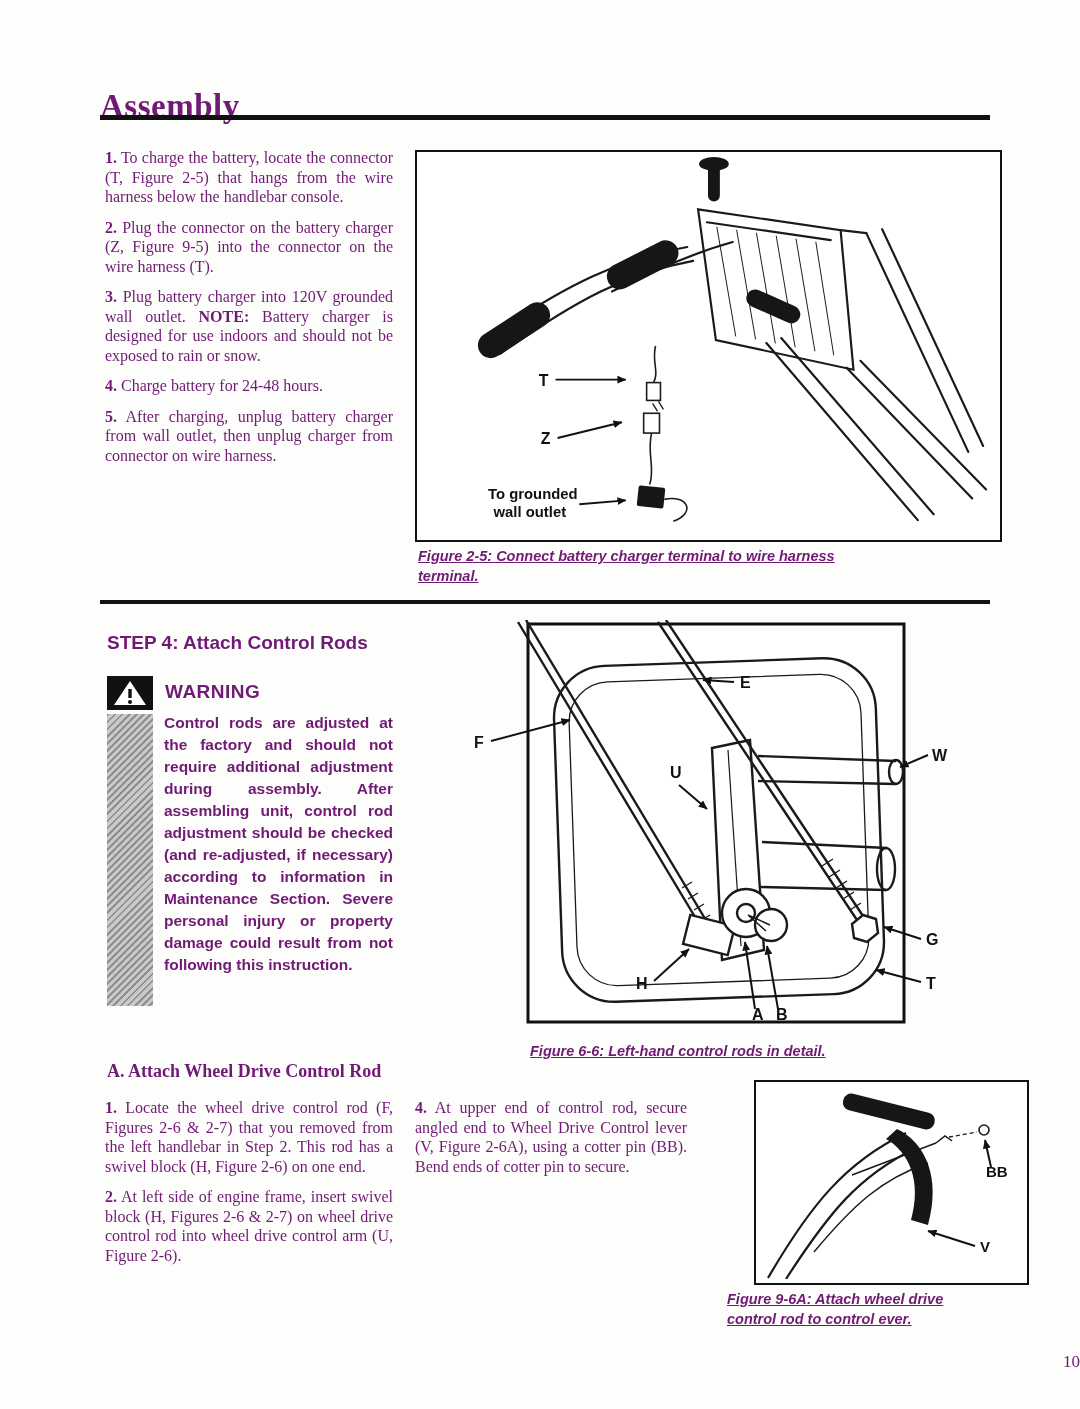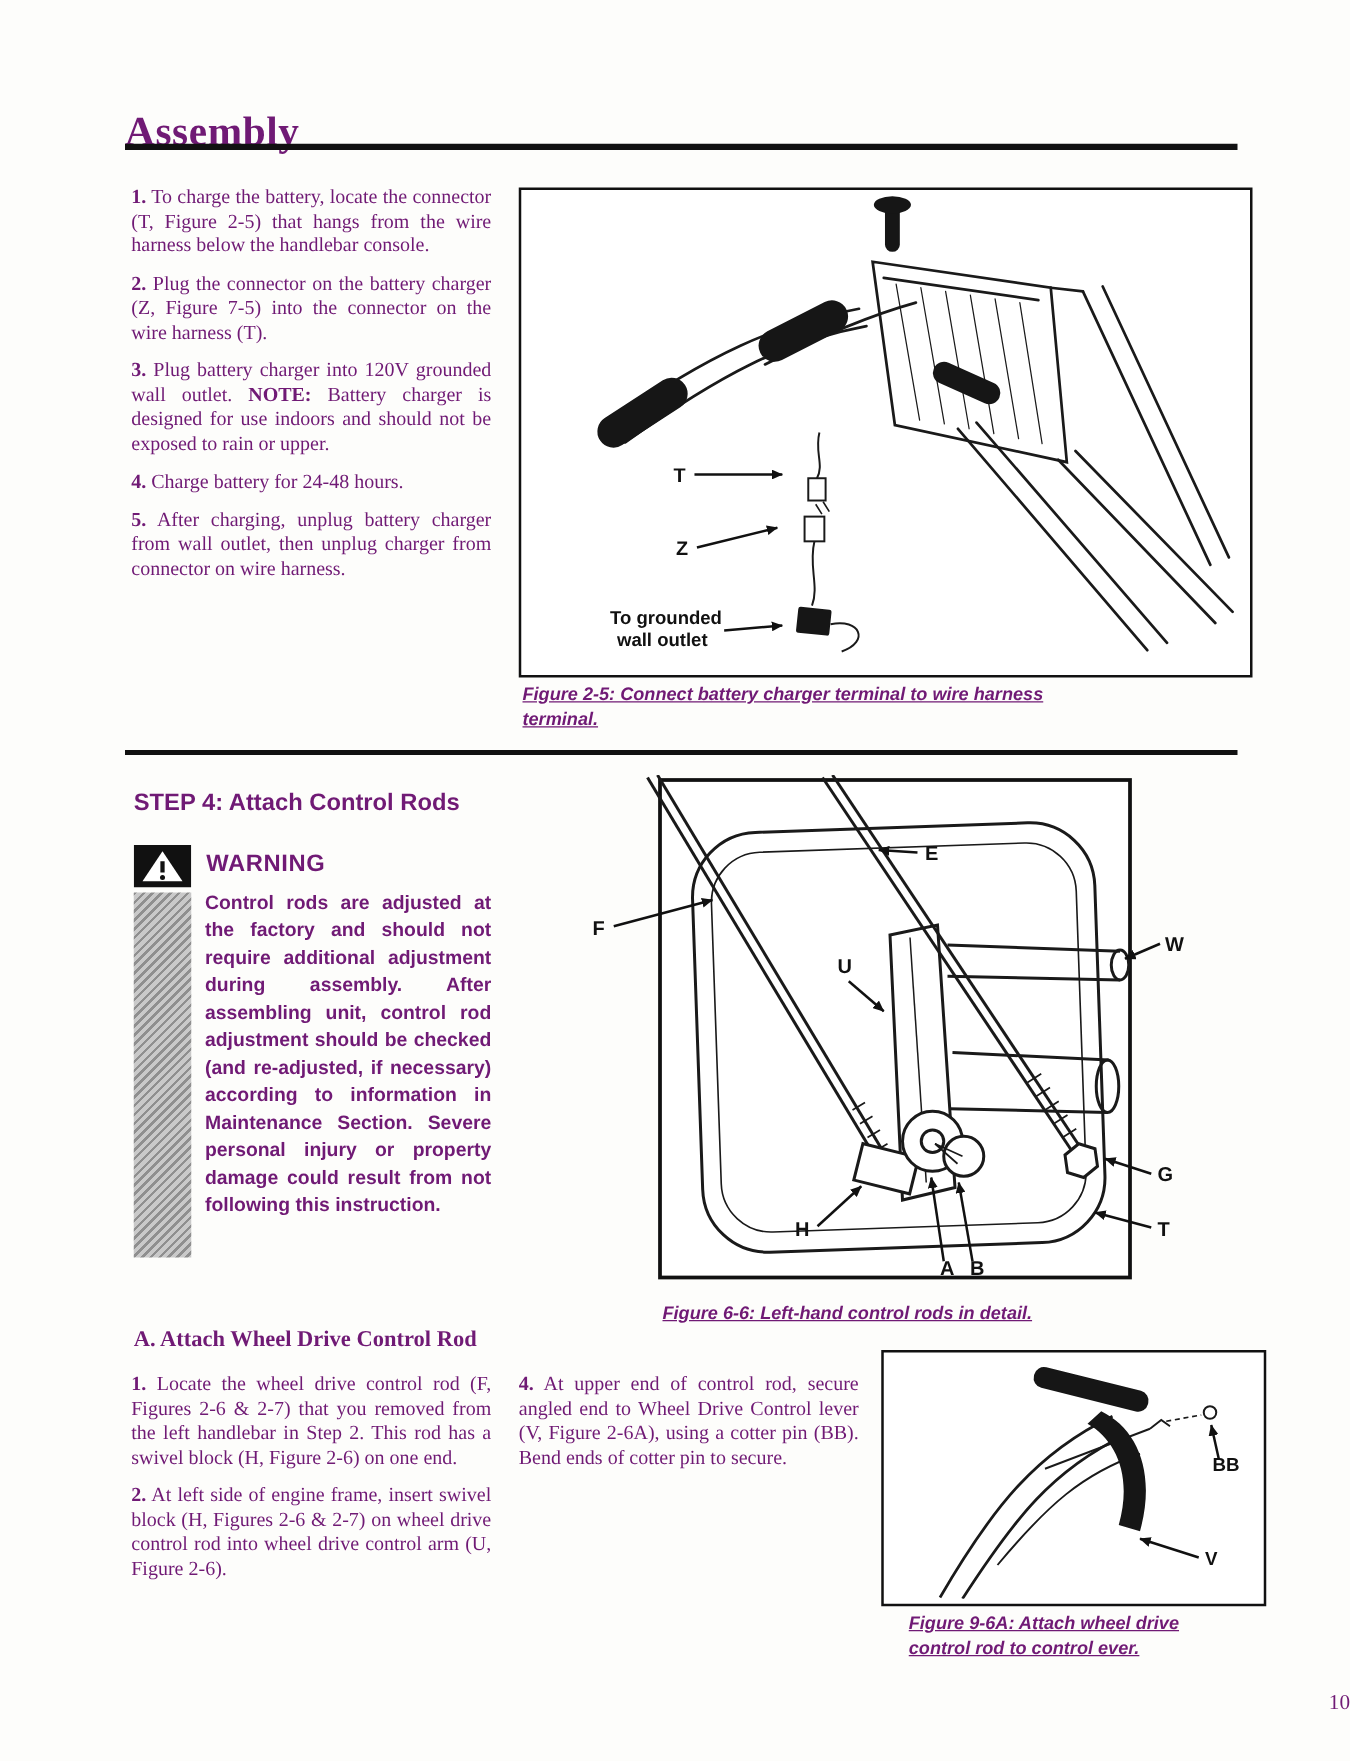--- a/index.html
+++ b/index.html
@@ -34,41 +34,41 @@
   .warn-bar{left:107px;top:714px;width:46px;height:292px;
             background:repeating-linear-gradient(135deg,#8f8f8f 0 2px,#c9c9c9 2px 5px);}
   .warn-body{left:164px;top:712px;width:229px;font-family:"Liberation Sans",sans-serif;
              font-weight:700;font-size:15.5px;line-height:1.42;text-align:justify;}
 
   .sectionA-heading{left:107px;top:1042px;width:282px;font-size:18px;font-weight:700;line-height:1.3;}
 
   .fig26-wrap{left:460px;top:620px;width:545px;height:418px;}
   .fig26-caption{left:530px;top:1042px;width:345px;}
 
-  .fig26a-frame{left:705px;top:1080px;width:271px;height:201px;padding-left:33px;}
+  .fig26a-frame{left:754px;top:1080px;width:271px;height:201px;}
   .fig26a-caption{left:727px;top:1290px;width:255px;}
 
   .page-number{left:0;top:1352px;width:1080px;text-align:right;font-size:17px;}
 
   figure{margin:0;}
   svg{display:block;}
   svg text{font-family:"Liberation Sans",sans-serif;font-weight:700;fill:#111;}
 </style>
 </head>
 <body>
 
 <div class="page">
 
   <h1 class="abs title">Assembly</h1>
   <div class="abs title-rule"></div>
 
   <div class="abs body-col col-left">
     <p><b class="num">1.</b> <span>To charge the battery, locate the connector (T, Figure 2-5) that hangs from the wire harness below the handlebar console.</span></p>
-    <p><b class="num">2.</b> <span>Plug the connector on the battery charger (Z, Figure 7-5) into the connector on the wire harness (T).</span></p>
-    <p><b class="num">3.</b> <span>Plug battery charger into 120V grounded wall outlet. </span><b class="num">NOTE:</b><span> Battery charger is designed for use indoors and should not be exposed to rain or upper.</span></p>
+    <p><b class="num">2.</b> <span>Plug the connector on the battery charger (Z, Figure 9-5) into the connector on the wire harness (T).</span></p>
+    <p><b class="num">3.</b> <span>Plug battery charger into 120V grounded wall outlet. </span><b class="num">NOTE:</b><span> Battery charger is designed for use indoors and should not be exposed to rain or snow.</span></p>
     <p><b class="num">4.</b> <span>Charge battery for 24-48 hours.</span></p>
     <p><b class="num">5.</b> <span>After charging, unplug battery charger from wall outlet, then unplug charger from connector on wire harness.</span></p>
   </div>
 
   <figure class="abs fig-frame fig25-frame">
     <svg viewBox="0 0 583 388" width="579" height="384">
       <defs>
         <marker id="arrA" markerWidth="10" markerHeight="8" refX="8.5" refY="4" orient="auto" markerUnits="userSpaceOnUse">
           <path d="M0,0 L9,4 L0,8 Z" fill="#111"></path>
         </marker>

